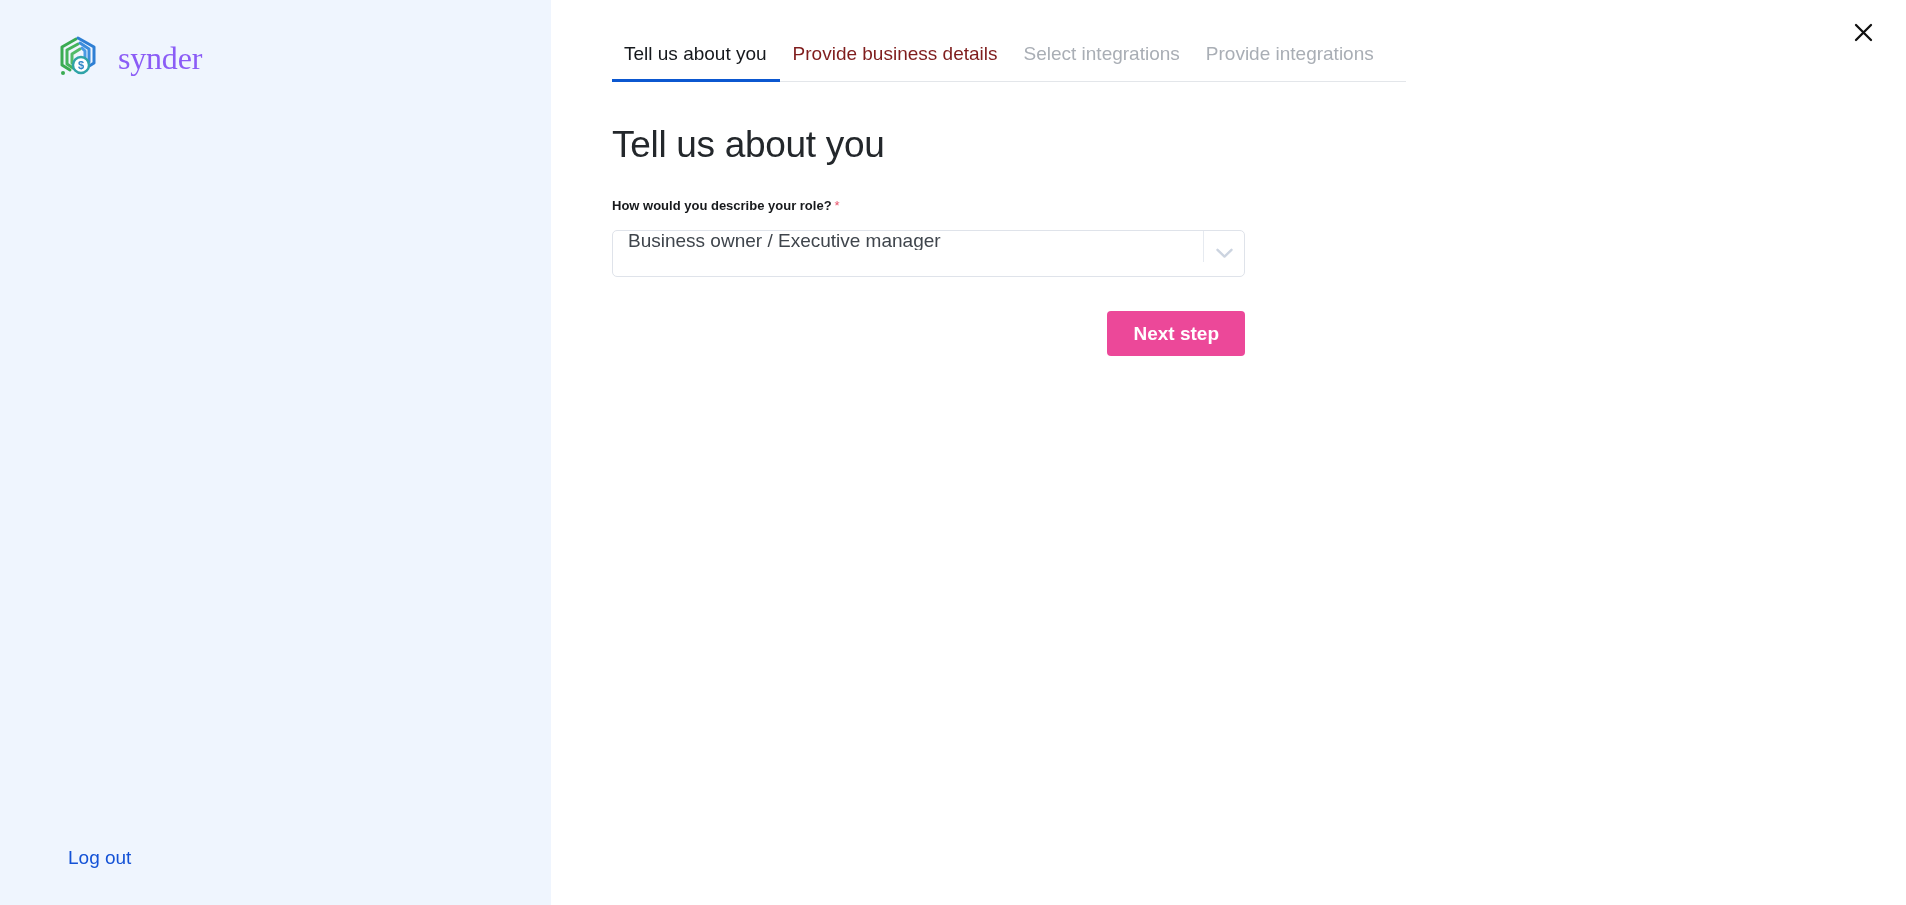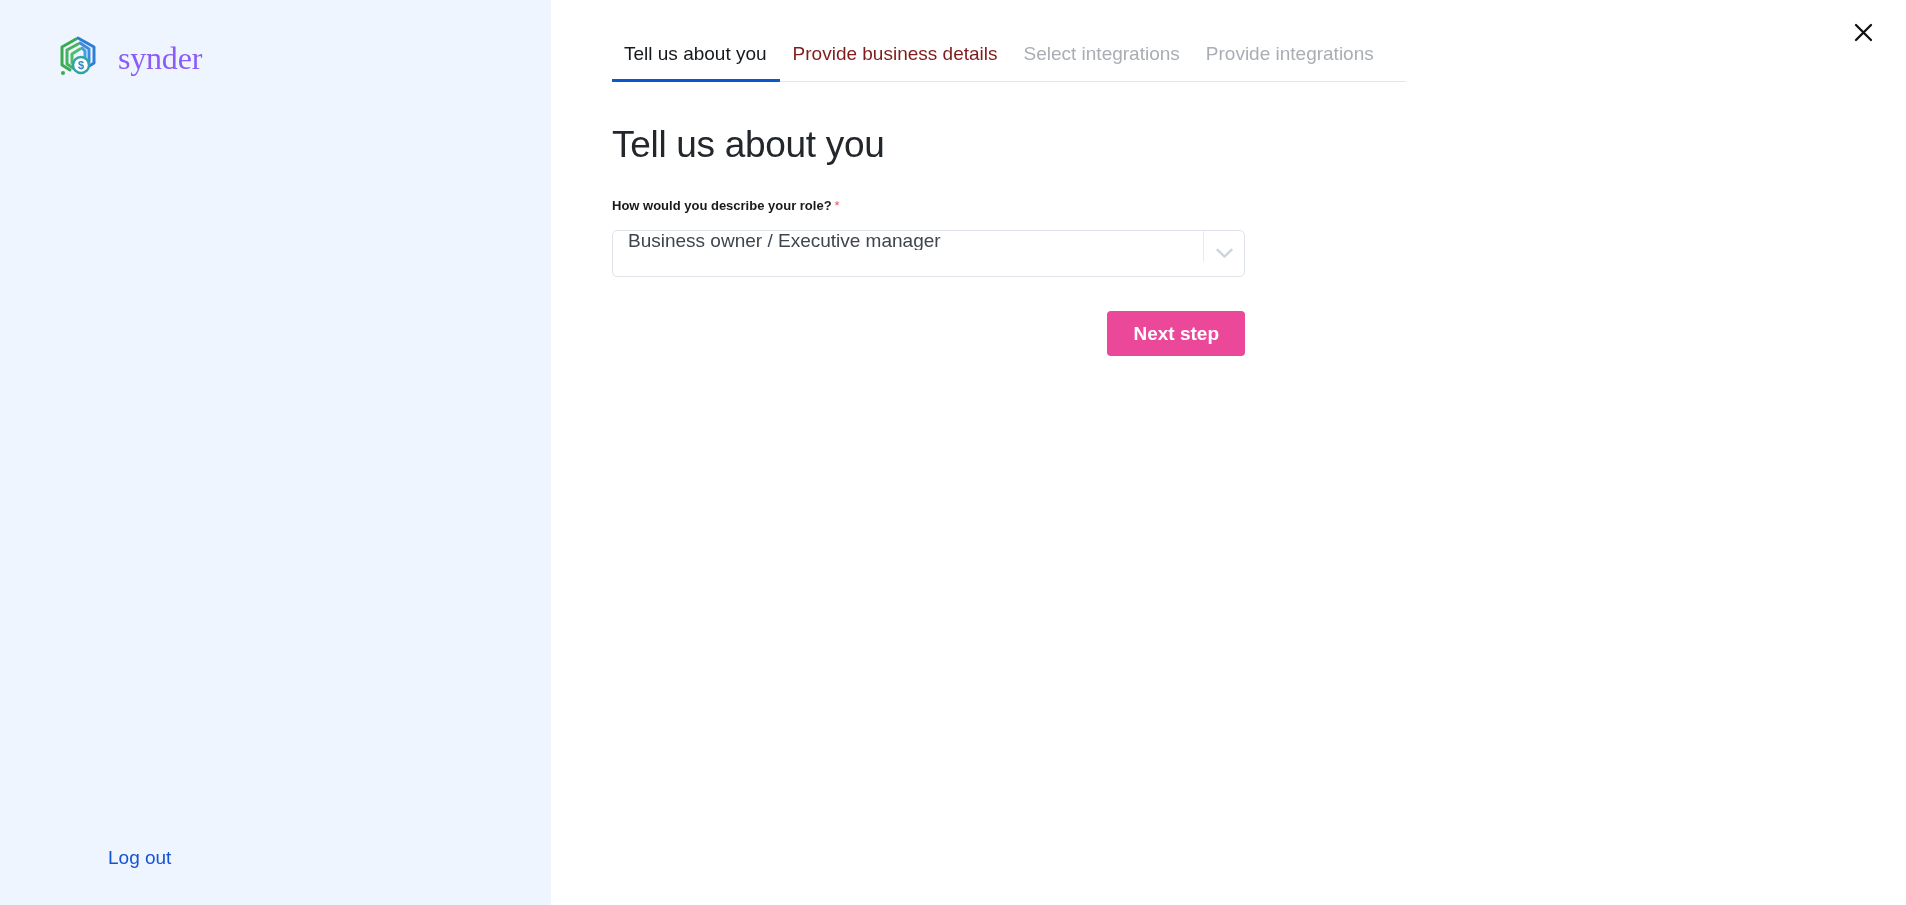--- a/index.html
+++ b/index.html
@@ -61,21 +61,20 @@
 
   .logout-link {
     position: absolute;
     left: 68px;
     bottom: 35px;
     font-size: 19px;
     color: #1452d6;
     text-decoration: none;
     cursor: pointer;
     line-height: 1.2;
-    margin-left: 40px;
   }
 
   
   .main {
     position: relative;
     flex: 1 1 auto;
     height: 803px;
     background: #ffffff;
   }
 

